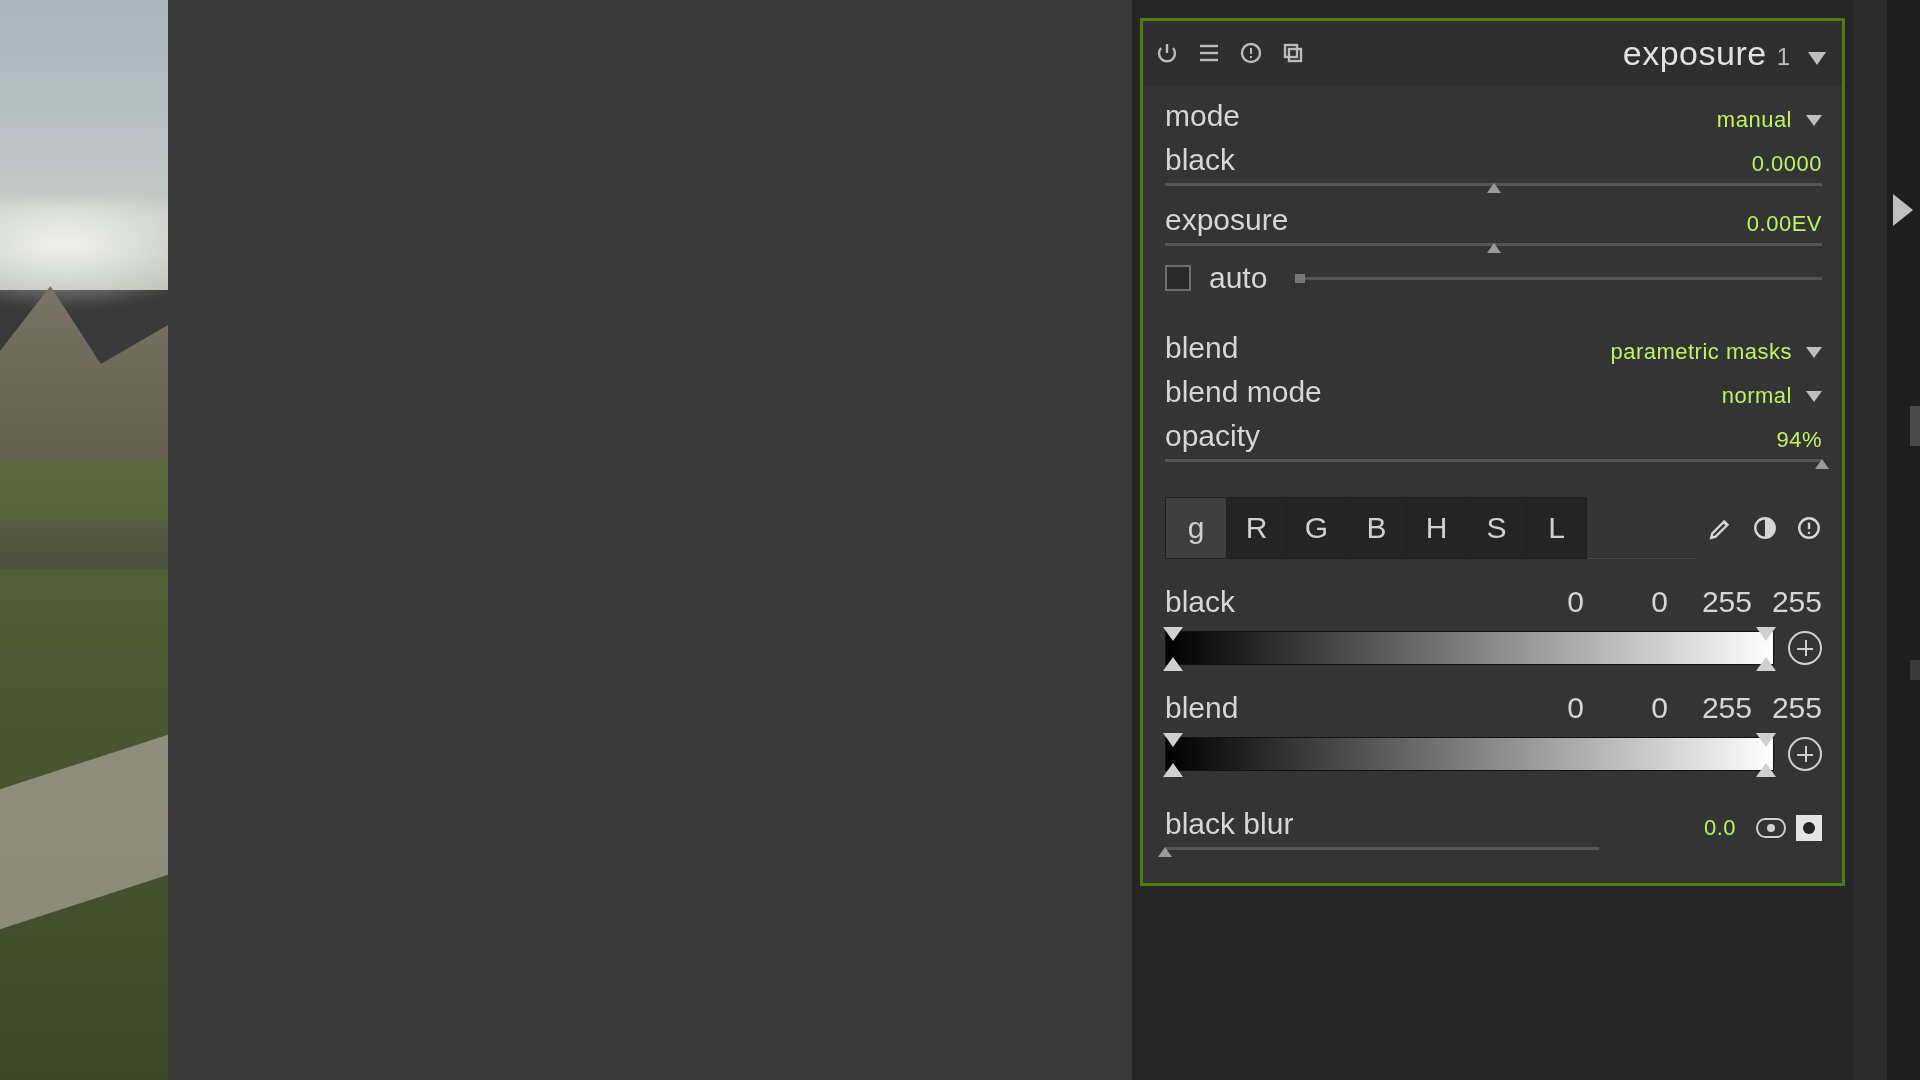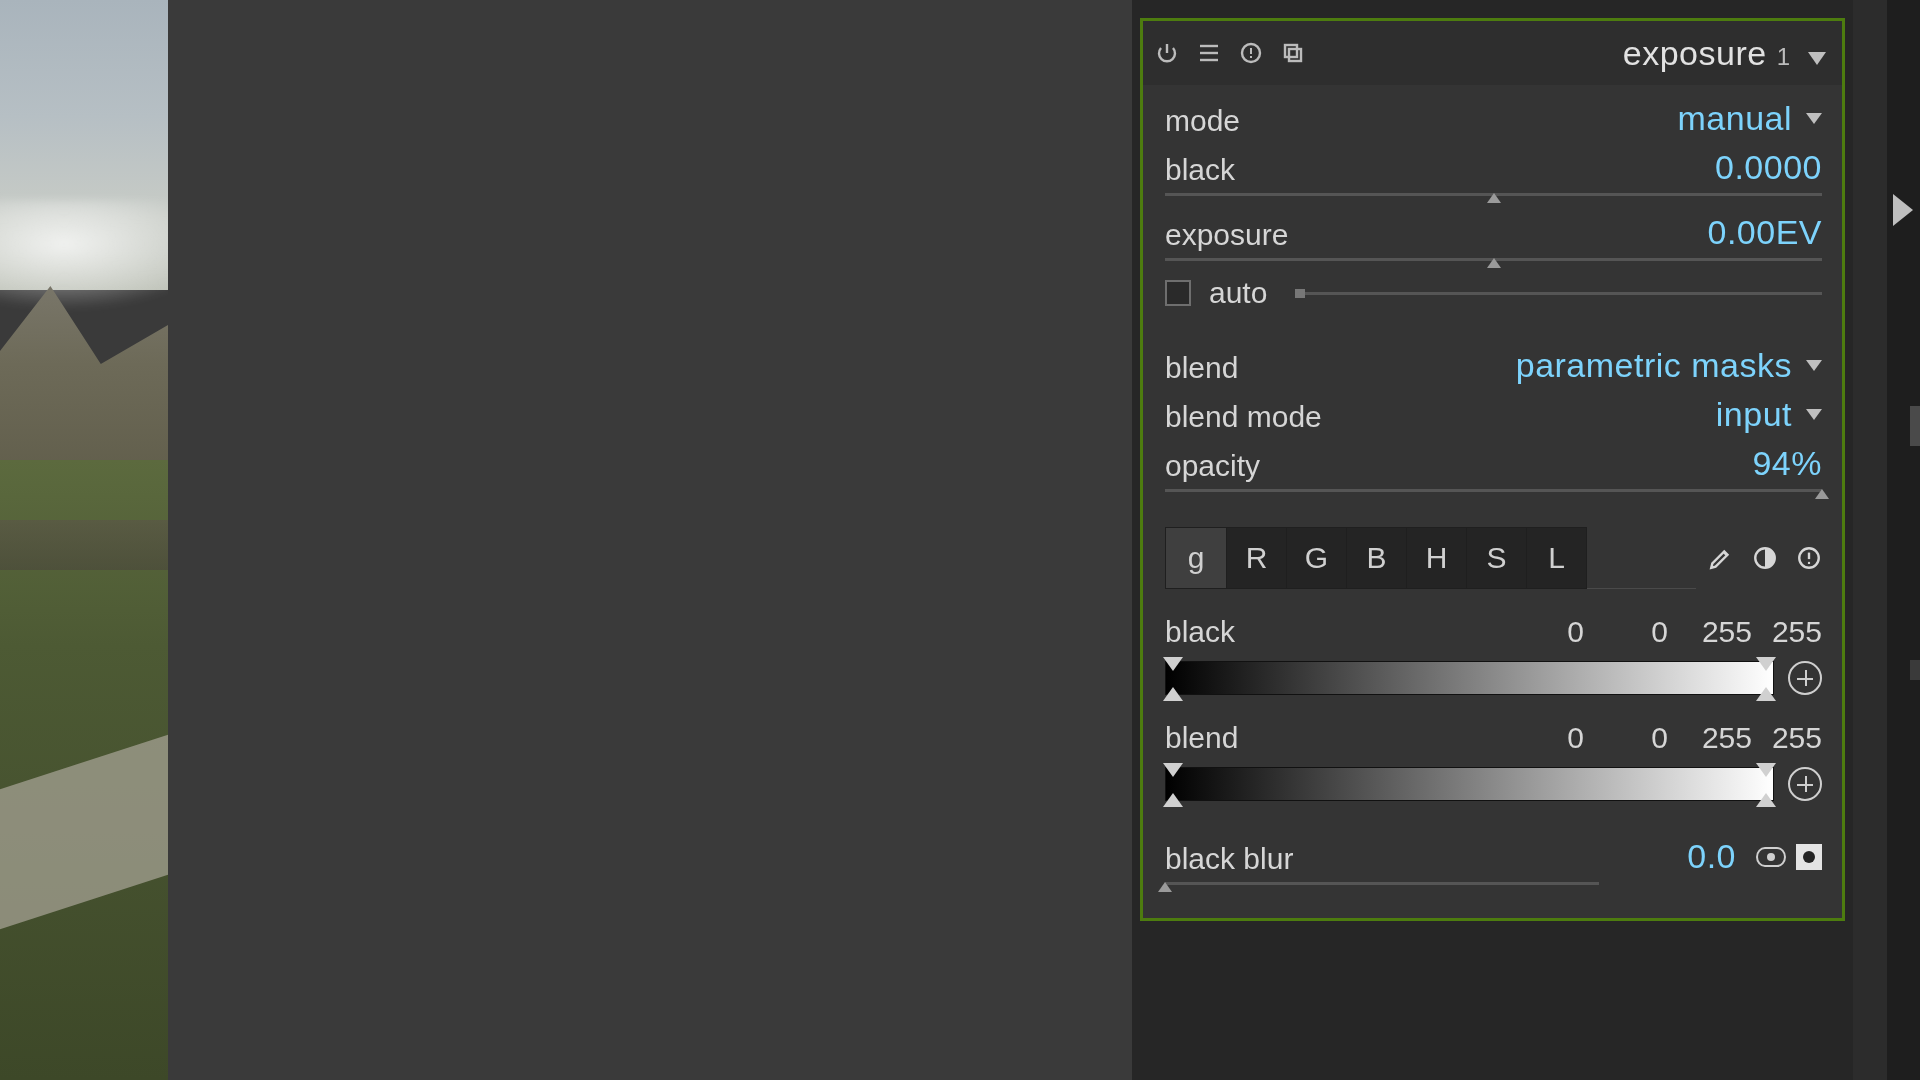--- a/index.html
+++ b/index.html
@@ -48,21 +48,21 @@
              border-right:9px solid transparent;border-top:13px solid #bfbfbf; margin-left:8px; }
 .tri-up    { display:inline-block; width:0;height:0;border-left:7px solid transparent;
              border-right:7px solid transparent;border-bottom:10px solid #8a8a8a; }
 
 .mod-body { background:#343434; padding:14px 20px 26px 22px; }
 
 .row { display:flex; align-items:flex-end; justify-content:space-between;
        font-size:30px; color:#d6d6d6; margin-top:10px; }
 .row:first-child{margin-top:0;}
 .row .r { display:flex; align-items:center; gap:6px; font-size:30px; }
-.val { color:#7dd3fc; font-size:34px; letter-spacing:.5px; }
+.val { color:#bef264; font-size:22px; letter-spacing:.5px; }
 
 .slider { position:relative; height:12px; margin-top:4px; }
 .slider .track { position:absolute; left:0; top:2px; right:0; height:3px; background:#555; }
 .slider .handle{ position:absolute; top:-2px; transform:translateX(-50%); }
 .slider .handle .tri-up{ border-bottom-color:#9a9a9a; }
 .half .handle{ left:50%; }
 .full .handle{ left:100%; }
 .zero .handle{ left:0%; }
 
 .chk-row { display:flex; align-items:center; gap:18px; margin-top:8px; }
@@ -209,21 +209,21 @@
           <span>blend</span>
           <span class="r">
               <span class="val">parametric masks</span>
             <span class="tri-down" style="border-top-width:11px;border-left-width:8px;border-right-width:8px"></span>
             </span>
         </div>
 
         <div class="row">
           <span>blend mode</span>
           <span class="r">
-              <span class="val">input</span>
+              <span class="val">normal</span>
             <span class="tri-down" style="border-top-width:11px;border-left-width:8px;border-right-width:8px"></span>
             </span>
         </div>
 
         <div class="row">
           <span>opacity</span>
           <span class="val">94%</span>
         </div>
         <div class="slider full">
           <div class="track"></div>

